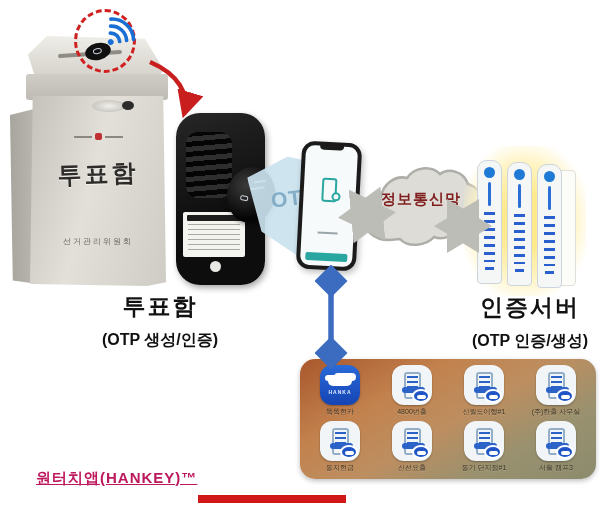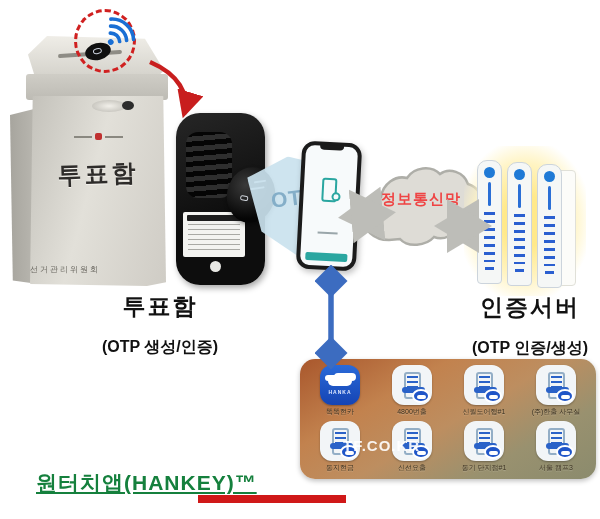--- a/index.html
+++ b/index.html
@@ -25,22 +25,22 @@
   .box-body { position:absolute; left:30px; top:96px; width:136px; height:190px;
     background:linear-gradient(105deg,#c3c1ba,#e2e0d9 45%,#cfccc5);
     border-radius:4px; clip-path:polygon(2% 0,98% 0,100% 98%,86% 100%,0 99%); }
   .emblem-line { position:absolute; left:58px; top:133px; width:80px; height:7px;
     display:flex; gap:3px; align-items:center; justify-content:center; }
   .emblem-dash { width:18px; height:2px; background:#8a8880; }
   .emblem-mark { width:7px; height:7px; background:#c03030; border-radius:2px; }
   .box-title { position:absolute; left:30px; top:158px; width:136px; text-align:center;
     font-size:24px; font-weight:bold; color:#2e2c2a; letter-spacing:3px;
     transform:rotate(-2deg); text-shadow:0 1px 0 #f5f3ee; }
-  .box-org { position:absolute; left:30px; top:236px; width:136px; 
-    font-size:8px; color:#6b6962; letter-spacing:2px;margin-top:28px; }
+  .box-org { position:absolute; left:30px; top:236px; width:136px; text-align:center;
+    font-size:8px; color:#6b6962; letter-spacing:2px; }
 
   
   .dash-circle { position:absolute; left:74px; top:9px; width:62px; height:64px;
     border:3px dashed #d02020; border-radius:50%; }
   .nfc-oval { position:absolute; left:85px; top:43px; width:26px; height:17px;
     background:#101010; border-radius:50%; transform:rotate(-14deg); }
   .nfc-oval i { position:absolute; left:8px; top:5px; width:9px; height:6px;
     border:1px solid #cfd6e2; border-radius:50%; display:block; }
   .wifi-wrap { position:absolute; left:100px; top:16px; width:36px; height:36px;
     transform:rotate(42deg); }
@@ -86,42 +86,42 @@
     border:2px solid #2aa6a0; border-radius:3px; }
   .ph-touch { position:absolute; left:28px; top:46px; width:9px; height:9px;
     border:2px solid #2aa6a0; border-radius:50%; background:#f7fafb; }
   .ph-textline { position:absolute; left:16px; top:86px; width:20px; height:2px; background:#9aa6aa; }
   .ph-bottombar { position:absolute; left:5px; bottom:5px; width:42px; height:8px;
     background:#2aa6a0; border-radius:2px; }
 
   
   .cloud-wrap { position:absolute; left:356px; top:158px; width:130px; height:104px; }
   .cloud-text { position:absolute; left:356px; top:190px; width:130px; text-align:center;
-    color:#ef4444; font-weight:bold; line-height:1.25; }
+    color:#7f1d1d; font-weight:bold; line-height:1.25; }
   .cloud-text .l1 { font-size:15px; letter-spacing:1px; }
   .cloud-text .l2 { font-size:14px; }
 
   
   .glow { position:absolute; left:464px; top:146px; width:122px; height:150px;
     background:radial-gradient(ellipse at 50% 50%,#ffe98a 25%,#fff4c4 55%,rgba(255,255,255,0) 78%);
     border-radius:24px; }
   .srv-back { position:absolute; left:546px; top:170px; width:30px; height:116px;
     background:#fcfcf9; border:1px solid #e0e0d8; border-radius:4px; }
   .tower { position:absolute; width:25px; height:124px; background:#f5f7f6;
     border:1px solid #ccd4dc; border-radius:10px 10px 4px 4px; }
   .tower .t-dot { width:11px; height:11px; background:#1f7ad6; border-radius:50%; margin:6px auto 4px; }
   .tower .t-line { width:3px; height:24px; background:#2a6fd6; border-radius:2px; margin:0 auto 6px; }
   .tower .t-dashes { width:11px; height:50px; margin:0 auto;
     background:repeating-linear-gradient(180deg,#2a5fd0 0 3px,transparent 3px 8px); }
   .tower .t-foot { width:9px; height:3px; background:#2a5fd0; margin:5px auto 0; }
 
   
   .caption { position:absolute; text-align:center; color:#111; }
   .caption .t { font-size:23px; font-weight:bold; letter-spacing:2px; }
-  .caption .s { font-size:16px; font-weight:bold; margin-top:15px; }
+  .caption .s { font-size:16px; font-weight:bold; margin-top:8px; }
   #cap-ballot { left:60px; top:291px; width:200px; }
   #cap-server { left:435px; top:292px; width:190px; }
 
   
   .app-panel { position:absolute; left:300px; top:359px; width:296px; height:120px;
     border-radius:15px;
     background:linear-gradient(150deg,#a9572c 0%,#c2824e 30%,#bd8e60 52%,#99916f 75%,#8b8b6d 100%);
     box-shadow:0 2px 5px rgba(0,0,0,.25); }
   .app-grid { position:absolute; inset:6px 4px 2px 4px; display:grid;
     grid-template-columns:repeat(4,1fr); grid-auto-rows:56px; justify-items:center; }
@@ -138,22 +138,22 @@
   .app-badge { position:absolute; right:2px; bottom:2px; width:18px; height:14px;
     background:#1f55c8; border:2px solid #fff; border-radius:50%; }
   .app-badge .car { width:9px; height:4px; background:#fff; border-radius:2px; margin:4px auto 0; }
   .app-label { margin-top:2px; font-size:7px; color:#3c3322; text-align:center;
     white-space:nowrap; overflow:hidden; max-width:70px; text-shadow:0 1px 1px rgba(255,255,255,.25); }
   .cloud-mini { width:24px; height:10px; background:#fff; border-radius:8px;
     box-shadow:-5px -3px 0 -2px #fff,5px -4px 0 -1px #fff; margin-bottom:3px; }
   .hanka { font-size:5px; font-weight:bold; color:#e2ebff; letter-spacing:1px; }
 
   
-  .app-link { position:absolute; left:36px; top:469px; font-size:21px; font-weight:bold;
-    color:#15803d; text-decoration:underline; letter-spacing:1px; white-space:nowrap; }
+  .app-link { position:absolute; left:36px; top:469px; font-size:15px; font-weight:bold;
+    color:#be185d; text-decoration:underline; letter-spacing:1px; white-space:nowrap; }
 
   
   .wm-site { position:absolute; left:343px; top:437px; font-size:15px; font-weight:bold;
     color:rgba(255,255,255,.9); letter-spacing:1px; z-index:40; }
   .wm-logo { position:absolute; left:186px; top:447px; font-size:45px; font-weight:bold;
     letter-spacing:3px; color:rgba(255,255,255,.08);
     -webkit-text-stroke:2px #fff; z-index:40; white-space:nowrap; }
   .wm-bar { position:absolute; left:198px; top:495px; width:148px; height:8px;
     background:#d01818; z-index:39; }
 
@@ -364,16 +364,15 @@
               <div class="car"></div>
             </div>
     </div>
     <div class="app-label">서울 캠프3</div>
   </div>
 </div>
   </div>
 
   <div class="app-link">원터치앱(HANKEY)™</div>
 
-  <div class="wm-site">TF.CO.KR</div>
   <div class="wm-bar"></div>
 
 </div>
 
 </body></html>

